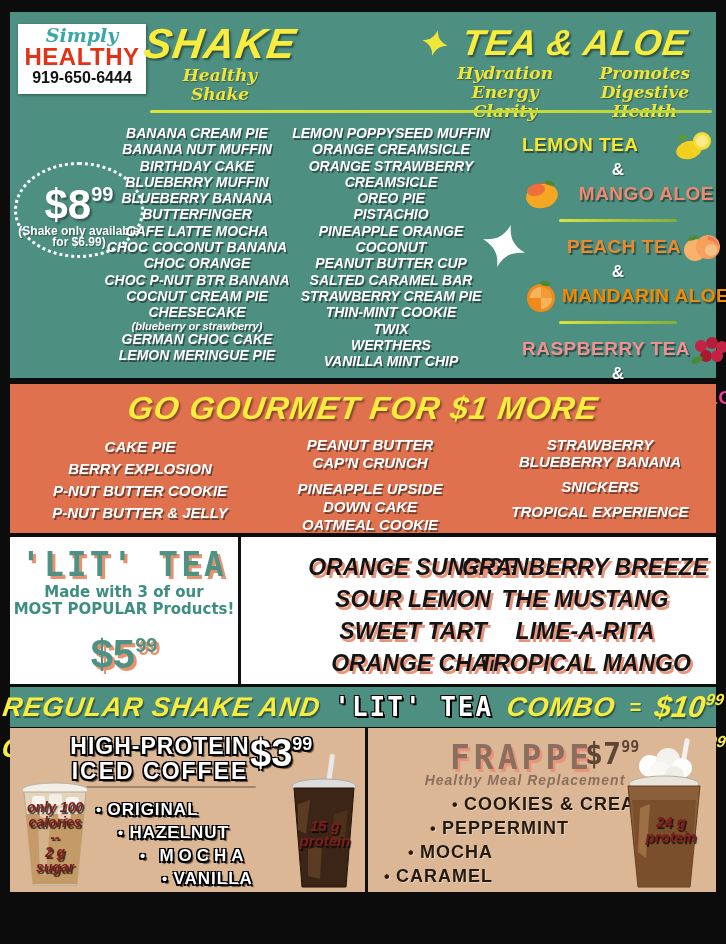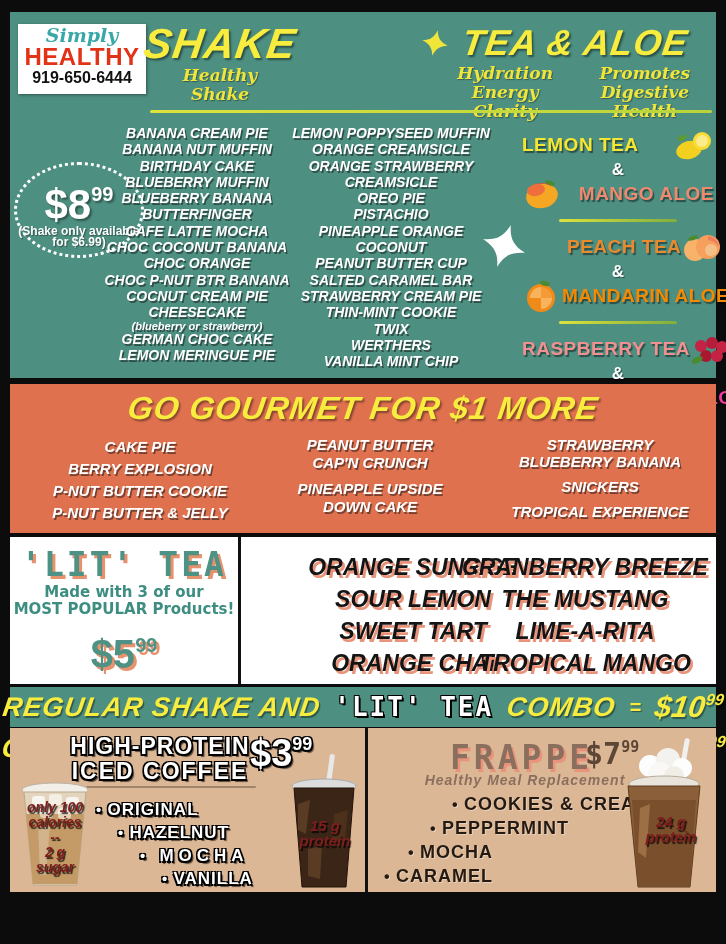--- a/index.html
+++ b/index.html
@@ -310,20 +310,21 @@
       <div class="mline">CAKE PIE</div>
       <div class="mline">BERRY EXPLOSION</div>
       <div class="mline">P-NUT  BUTTER COOKIE</div>
       <div class="mline">P-NUT  BUTTER &amp; JELLY</div>
     </div>
     <div class="g-col g-col2">
       <div class="mline">PEANUT BUTTER</div>
       <div class="mline">CAP'N  CRUNCH</div>
       <div class="mline gap-top">PINEAPPLE UPSIDE</div>
       <div class="mline">DOWN CAKE</div>
+      <div class="mline">OATMEAL COOKIE</div>
     </div>
     <div class="g-col g-col3">
       <div class="mline">STRAWBERRY</div>
       <div class="mline">BLUEBERRY  BANANA</div>
       <div class="mline gap-top">SNICKERS</div>
       <div class="mline gap-top">TROPICAL EXPERIENCE</div>
     </div>
   </div>
 
   <div class="sec sec-lit">

